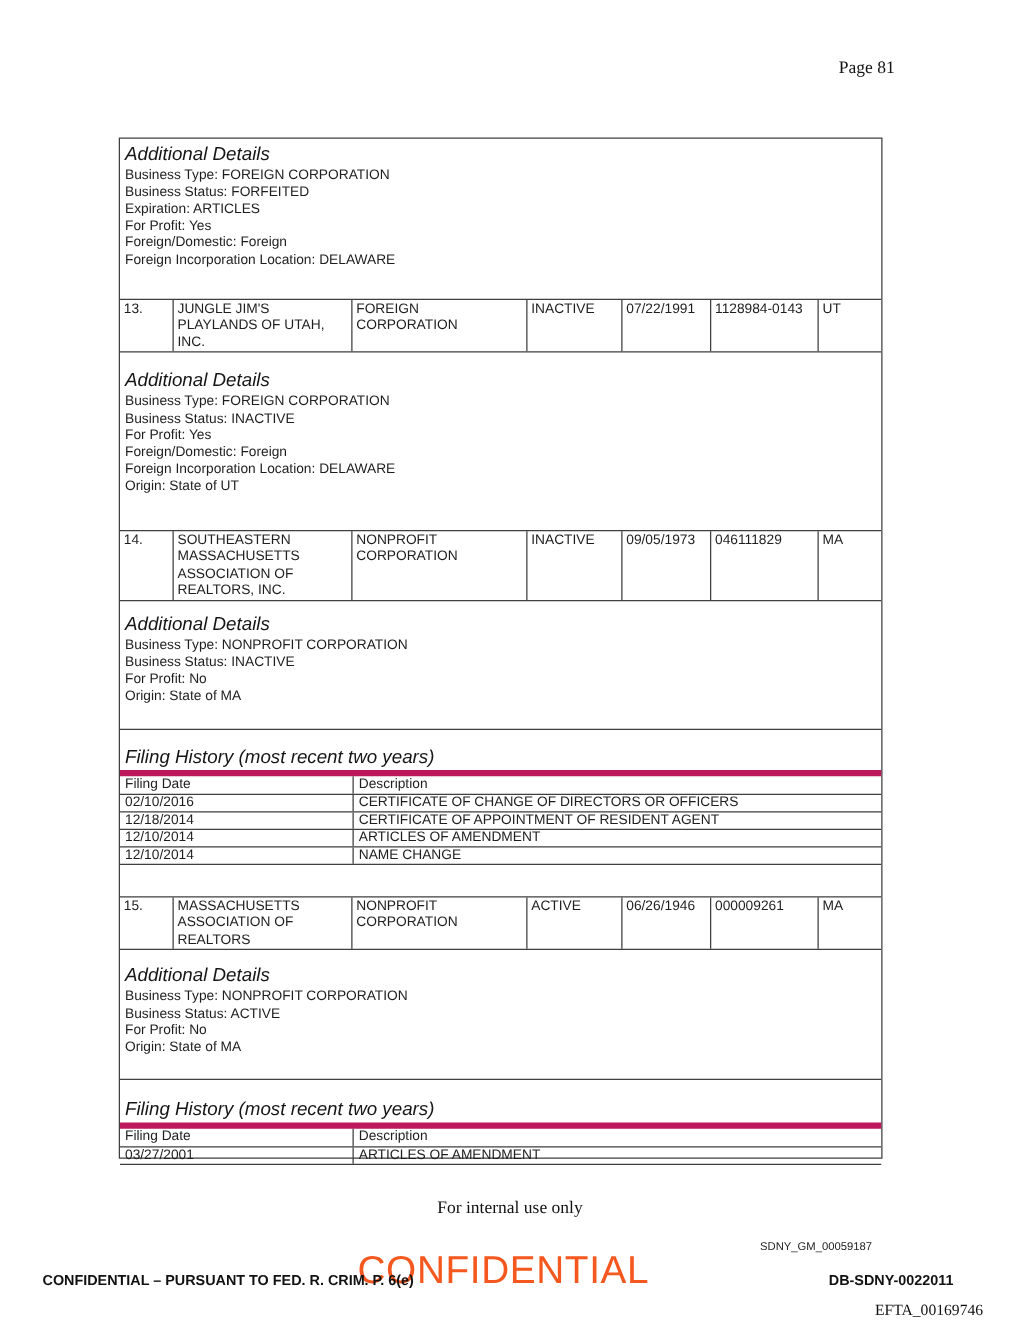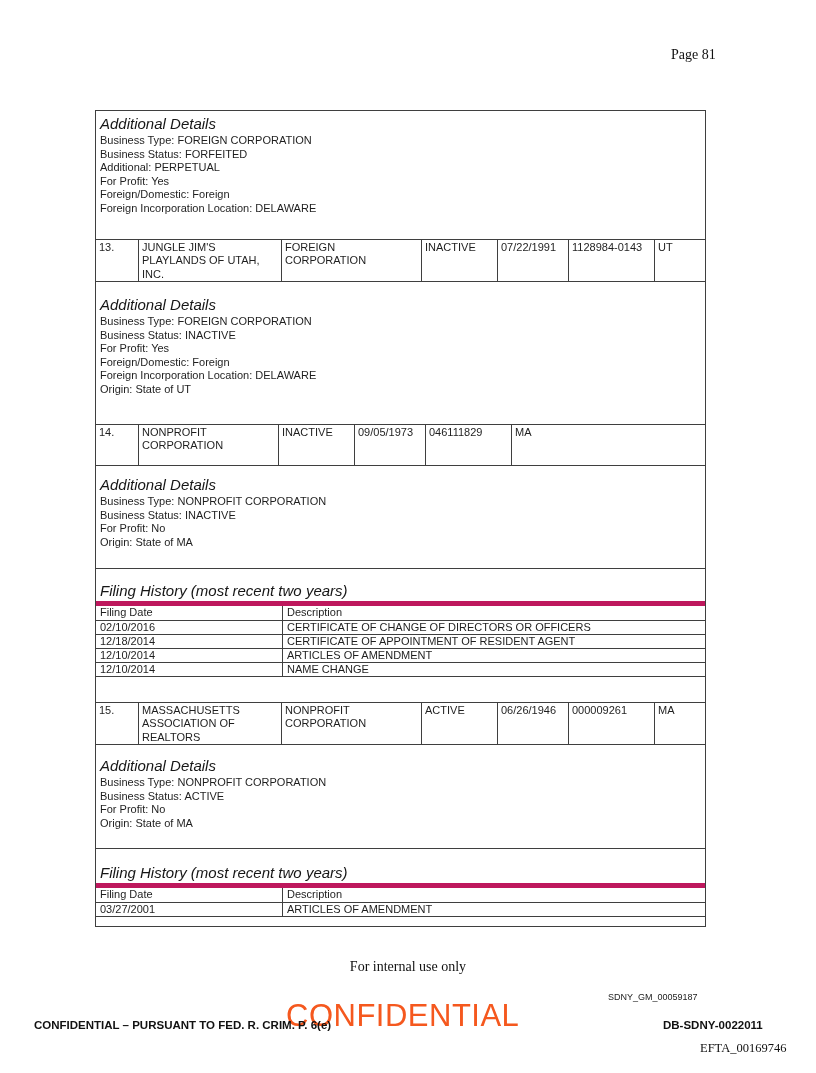--- a/index.html
+++ b/index.html
@@ -22,21 +22,21 @@
   .s-ad1 { height:128px; }
   .s-ad2 { height:142px; }
   .s-ad2 .adh { margin-top:12px; }
   .s-ad3 { height:103px; border-bottom:1px solid #3f3f3f; }
   .s-ad3 .adh { margin-top:8px; }
   .s-ad4 { height:104px; border-bottom:1px solid #3f3f3f; }
   .s-ad4 .adh { margin-top:10px; }
   
   .erow { display:flex; border-top:1px solid #3f3f3f; border-bottom:1px solid #3f3f3f; box-sizing:border-box; }
   .s-row13, .s-row15 { height:43px; }
-  .s-row14 { height:42px; }
+  .s-row14 { height:57px; }
   .ec { box-sizing:border-box; border-right:1px solid #3f3f3f; padding:1px 2px 0 3px;
         font-size:11px; line-height:13.4px; overflow:hidden; }
   .c-num { width:43px; }
   .c-name { width:143px; }
   .c-type { width:140px; }
   .c-status { width:76px; }
   .c-date { width:71px; }
   .c-id { width:86px; }
   .c-state { flex:1; border-right:none; }
   
@@ -70,21 +70,21 @@
 <div class="page">
 
   <div class="page-number">Page 81</div>
 
   <div class="docbox">
 
     <div class="ad s-ad1">
       <div class="adh">Additional Details</div>
       <div class="adl">Business Type: FOREIGN CORPORATION</div>
       <div class="adl">Business Status: FORFEITED</div>
-      <div class="adl">Additional: PERPETUAL</div>
+      <div class="adl">Expiration: ARTICLES</div>
       <div class="adl">For Profit: Yes</div>
       <div class="adl">Foreign/Domestic: Foreign</div>
       <div class="adl">Foreign Incorporation Location: DELAWARE</div>
     </div>
 
     <div class="erow s-row13">
       <div class="ec c-num">13.</div>
       <div class="ec c-name">JUNGLE JIM'S PLAYLANDS OF UTAH, INC.</div>
       <div class="ec c-type">FOREIGN CORPORATION</div>
       <div class="ec c-status">INACTIVE</div>
@@ -98,20 +98,21 @@
       <div class="adl">Business Type: FOREIGN CORPORATION</div>
       <div class="adl">Business Status: INACTIVE</div>
       <div class="adl">For Profit: Yes</div>
       <div class="adl">Foreign/Domestic: Foreign</div>
       <div class="adl">Foreign Incorporation Location: DELAWARE</div>
       <div class="adl">Origin: State of UT</div>
     </div>
 
     <div class="erow s-row14">
       <div class="ec c-num">14.</div>
+      <div class="ec c-name">SOUTHEASTERN MASSACHUSETTS ASSOCIATION OF REALTORS, INC.</div>
       <div class="ec c-type">NONPROFIT CORPORATION</div>
       <div class="ec c-status">INACTIVE</div>
       <div class="ec c-date">09/05/1973</div>
       <div class="ec c-id">046111829</div>
       <div class="ec c-state">MA</div>
     </div>
 
     <div class="ad s-ad3">
       <div class="adh">Additional Details</div>
       <div class="adl">Business Type: NONPROFIT CORPORATION</div>

